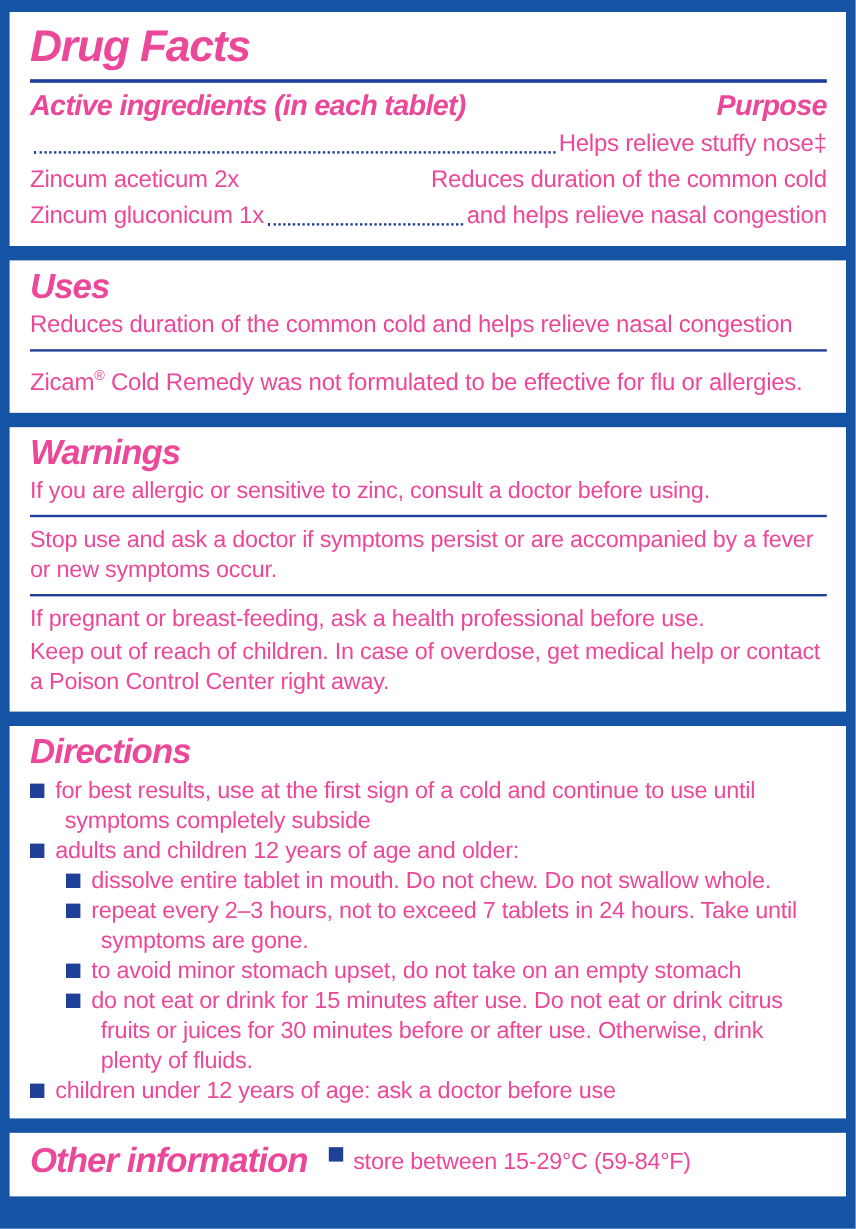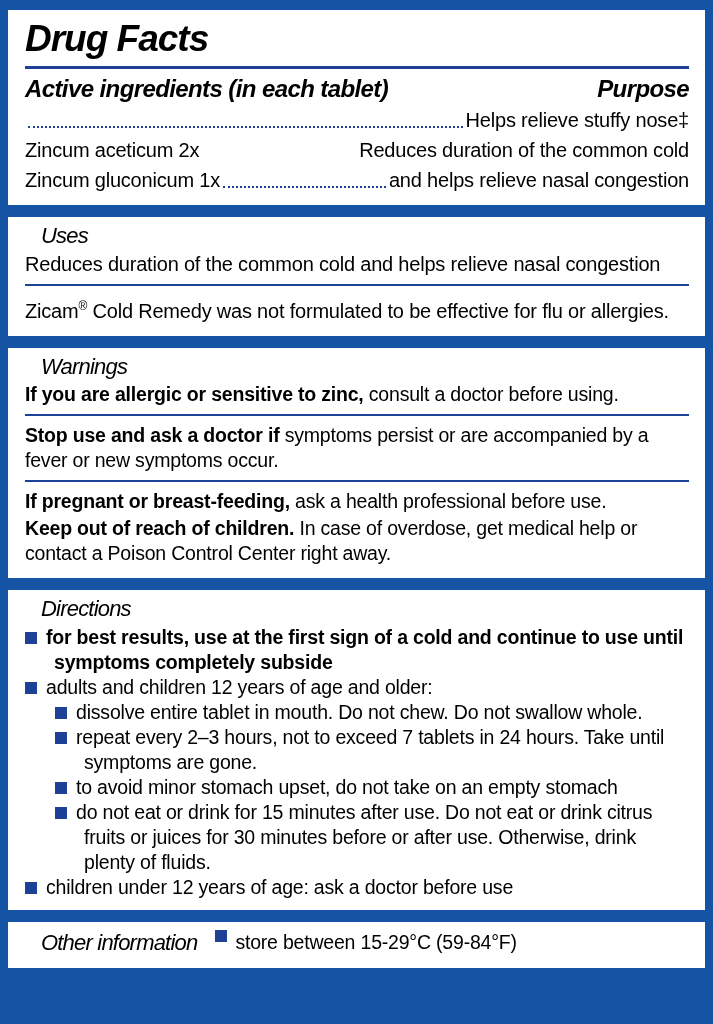--- a/index.html
+++ b/index.html
@@ -13,21 +13,21 @@
     width:713px;
     min-height:1024px;
     background:#1553a4;
     padding:10px 8px 12px 8px;
     display:flex;
     flex-direction:column;
     gap:12px;
   }
   .panel{
     background:#ffffff;
-    color:#000000;
+    color:#ec4899;
     padding:6px 16px 10px 17px;
     letter-spacing:-0.2px;
   }
   .title{
     font-size:37px;
     font-weight:bold;
     font-style:italic;
     letter-spacing:-1px;
     margin:2px 0 6px 0;
   }
@@ -35,25 +35,24 @@
     border:none;
     border-top:3px solid #1e4097;
     margin:0 0 6px 0;
   }
   .rule-thin{
     border:none;
     border-top:2px solid #1e4097;
     margin:7px 0;
   }
   .h2{
-    font-size:22px;
-    font-weight:normal;
+    font-size:29px;
+    font-weight:bold;
     font-style:italic;
     letter-spacing:-0.8px;
-    margin-left:16px;
   }
   .h3{
     font-size:24px;
     font-weight:bold;
     font-style:italic;
     letter-spacing:-0.6px;
   }
   .body-text{
     font-size:19.5px;
     line-height:25px;
@@ -74,21 +73,21 @@
     flex:1;
     border-bottom:2.5px dotted #1e4097;
     margin:0 3px 7px 3px;
     min-width:10px;
   }
   .ing-row .spacer{flex:1;}
   .ing-row .purpose{text-align:right;white-space:nowrap;}
   .ing-row .name{white-space:nowrap;}
   .uses-line{font-size:20px;line-height:26px;margin:2px 0;}
   .warn-block{margin:2px 0;}
-  .bold{font-weight:bold;}
+  .bold{font-weight:normal;}
   .dir-list{margin-top:3px;}
   .dir-item{
     font-size:19.5px;
     line-height:25px;
     padding-left:29px;
     text-indent:-29px;
   }
   .dir-item.sub{
     margin-left:30px;
   }

